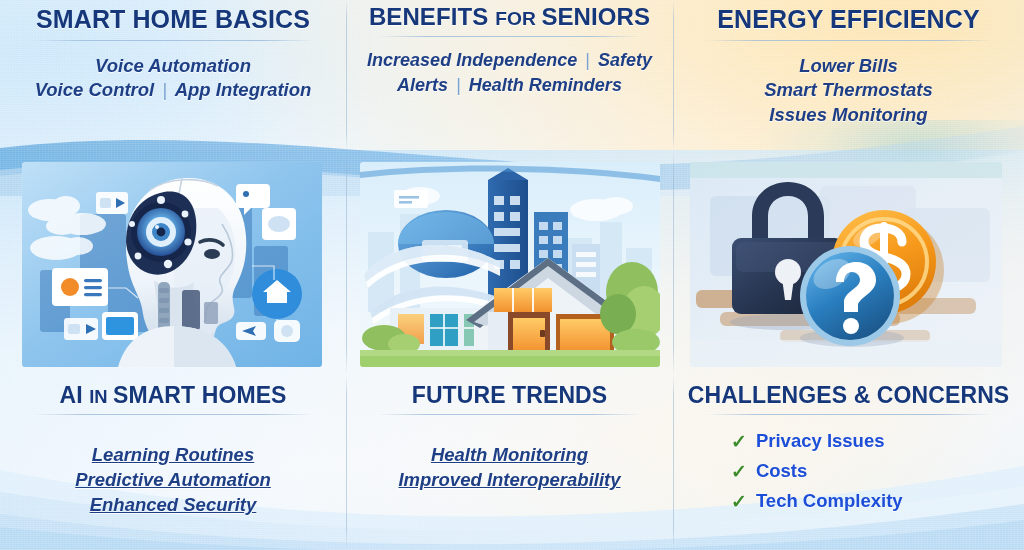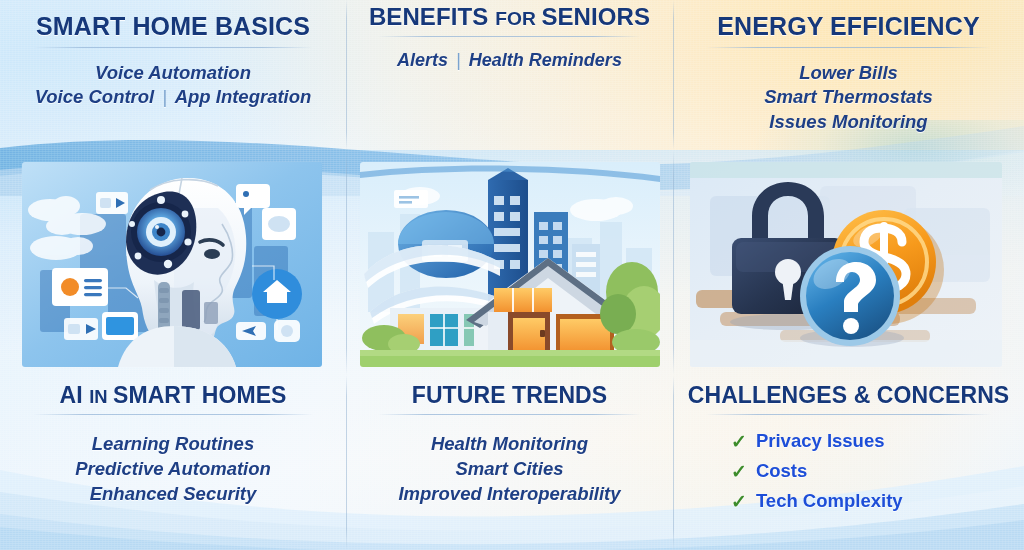--- a/index.html
+++ b/index.html
@@ -61,30 +61,30 @@
   }
   .heading .sm{font-size:.80em;font-weight:700;}
   .rule{height:1px;margin:7px auto 0;width:88%;
         background:linear-gradient(90deg, rgba(160,190,220,0) 0%, rgba(150,182,216,.75) 18%, rgba(150,182,216,.75) 82%, rgba(160,190,220,0) 100%);}
   .lines{color:#1e3f85;font-style:italic;font-weight:700;line-height:1.34;
          text-shadow:0 1px 0 rgba(255,255,255,.8);}
   .lines .sep{color:#7aa3cf;font-style:normal;font-weight:400;padding:0 3px;}
 
   
   .top .heading{font-size:25px;}
-  .top .wrap{padding-top:13px;}
+  .top .wrap{padding-top:6px;}
   .top .lines{font-size:18.5px;margin-top:13px;}
   .top.two .heading{font-size:24px;}
   .top.two .wrap{padding-top:4px;}
   .top.two .lines{font-size:18px;margin-top:11px;}
 
   
   .bot .heading{font-size:23px;}
   .bot .wrap{padding-top:8px;}
-  .bot .lines{font-size:18.5px;margin-top:17px;}
+  .bot .lines{font-size:18.5px;margin-top:28px;text-decoration:underline;}
 
   
   .checklist{margin:15px 0 0 0;padding:0 0 0 44px;list-style:none;text-align:left;}
   .checklist li{display:flex;align-items:center;gap:9px;margin-bottom:8px;}
   .check{color:#3d8c2b;font-size:19px;font-weight:700;line-height:1;
          text-shadow:0 1px 0 rgba(255,255,255,.7);}
   .citem{color:#1d4ed8;font-weight:700;font-size:18.5px;
          text-shadow:0 1px 0 rgba(255,255,255,.8);}
 
   
@@ -485,20 +485,25 @@
       <div class="vdiv" style="left:0"></div>
       <div class="wrap">
         <div class="heading">
           <div>
             <span>BENEFITS </span><span class="sm">FOR </span><span>SENIORS</span>
           </div>
         </div>
         <div class="rule"></div>
         <div class="lines">
           <div>
+            <span>Increased Independence</span>
+            <span class="sep">|</span>
+            <span>Safety</span>
+          </div>
+          <div>
             <span>Alerts</span>
             <span class="sep">|</span>
             <span>Health Reminders</span>
           </div>
         </div>
       </div>
     </div>
 
     <div class="cell text top">
       <div class="vdiv" style="left:0"></div>
@@ -535,21 +540,20 @@
       </div>
     </div>
 
     <div class="cell text bot">
       <div class="vdiv" style="left:0"></div>
       <div class="wrap">
         <div class="heading">FUTURE TRENDS</div>
         <div class="rule"></div>
         <div class="lines">
           <div>Health Monitoring</div>
-          <div>Smart Cities</div>
           <div>Improved Interoperability</div>
         </div>
       </div>
     </div>
 
     <div class="cell text bot">
       <div class="vdiv" style="left:0"></div>
       <div class="wrap">
         <div class="heading">CHALLENGES &amp; CONCERNS</div>
         <div class="rule"></div>

